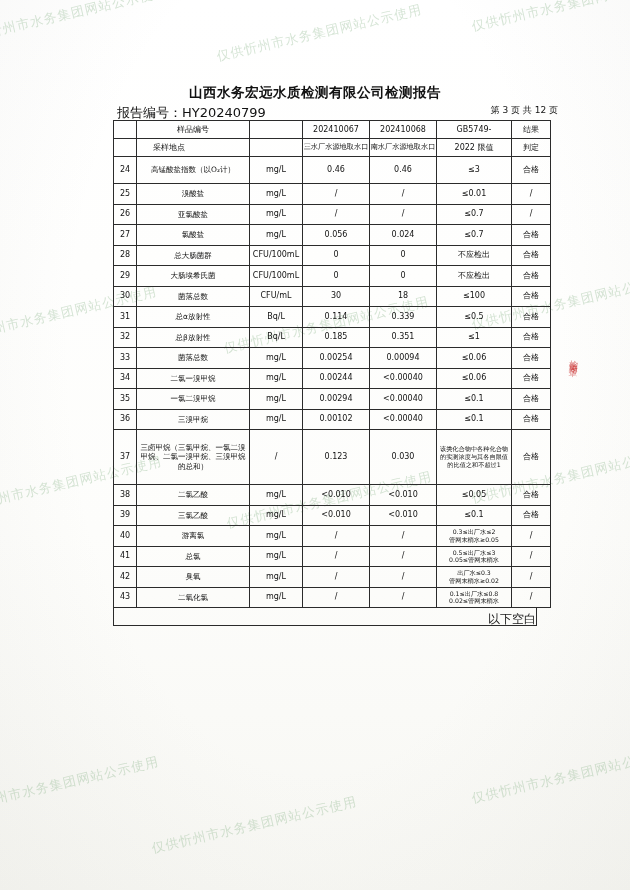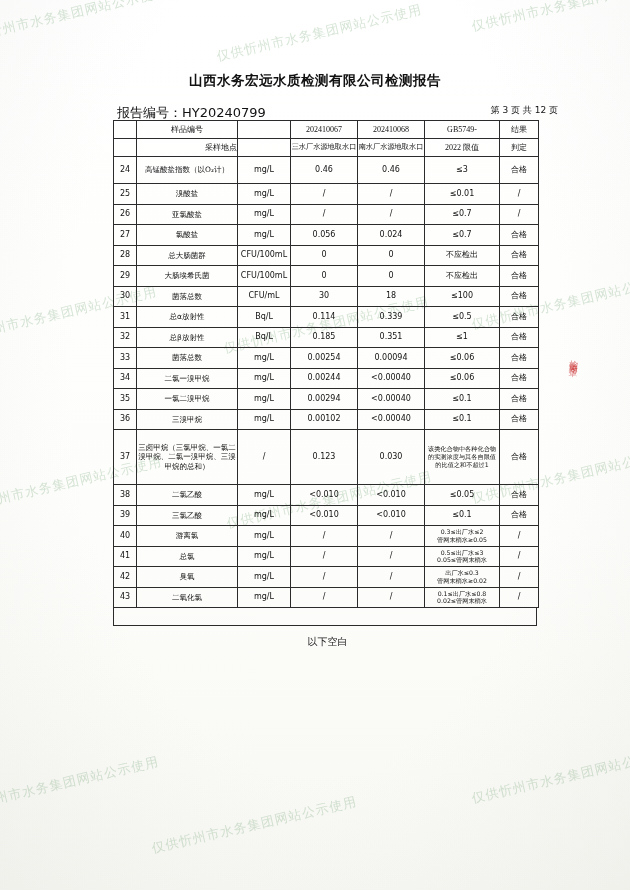--- a/index.html
+++ b/index.html
@@ -16,21 +16,21 @@
     background:
       linear-gradient(180deg,#ffffff 0%,#fdfdfb 60%,#f7f7f3 100%);
   }
   
   .vignette{
     position:absolute;inset:0;
     background:radial-gradient(ellipse at 50% 40%,rgba(255,255,255,0) 55%,rgba(180,180,170,0.10) 100%);
     pointer-events:none;
   }
   .title{
-    position:absolute;top:72px;left:0;width:630px;
+    position:absolute;top:84px;left:0;width:630px;
     text-align:center;
     font-size:13.5px;font-weight:bold;letter-spacing:0.5px;
     color:#111;
   }
   .meta{
     position:absolute;top:104px;left:117px;width:400px;
     font-size:13px;color:#111;
   }
   .meta-right{
     position:absolute;top:104px;right:72px;
@@ -50,36 +50,36 @@
     color:#111;
     font-weight:normal;
     line-height:1.25;
   }
   .c-idx{width:22px;}
   .c-name{width:96px;text-align:left;padding-left:4px;}
   .c-unit{width:52px;}
   .c-val{width:66px;}
   .c-limit{width:74px;}
   .c-res{width:38px;}
-  .hdr td{height:17px;font-size:8px;font-family:Liberation Serif, serif;}
+  .hdr td{height:17px;font-size:8px;}
   .row td{height:19.5px;}
   .row.tall td{height:26px;margin-left:48px;}
   .row.xtall td{height:54px;}
   .name-multi{
     text-align:left;padding:1px 3px;line-height:1.15;font-size:7.5px;
   }
   .limit-small{font-size:6.2px;line-height:1.18;padding:1px 2px;}
   .tailbox{
     position:absolute;left:113px;
     width:403px;
     border:1px solid #2b2b2b;border-top:none;
     height:17px;
   }
   .tailbox span{
-    display:block;text-align:center;padding:3px 0 0 5px;font-size:10px;margin-top:24px;
+    display:block;text-align:right;padding:3px 0 0 5px;font-size:12px;
   }
   
   .wm{
     position:absolute;
     color:rgba(120,170,120,0.30);
     font-size:13px;
     white-space:nowrap;
     transform:rotate(-13deg);
     transform-origin:left top;
     pointer-events:none;
@@ -134,21 +134,21 @@
         <td class="c-idx"></td>
         <td class="c-name" style="text-align:center;padding-left:0;">样品编号</td>
         <td class="c-unit"></td>
         <td class="c-val">202410067</td>
         <td class="c-val">202410068</td>
         <td class="c-limit">GB5749-</td>
         <td class="c-res">结果</td>
       </tr>
       <tr class="hdr">
         <td class="c-idx"></td>
-        <td class="c-name" style="text-align:right;padding-left:4px;">采样地点</td>
+        <td class="c-name" style="text-align:left;padding-left:16px;">采样地点</td>
         <td class="c-unit"></td>
         <td class="c-val" style="font-size:7.2px;line-height:1.15;margin-top:16px;">三水厂水源地取水口</td>
         <td class="c-val" style="font-size:7.2px;line-height:1.15;">南水厂水源地取水口</td>
         <td class="c-limit">2022 限值</td>
         <td class="c-res">判定</td>
       </tr>
     <tr class="row tall">
           <td class="c-idx">24</td>
           <td class="c-name name-multi">高锰酸盐指数（以O₂计）</td>
           <td class="c-unit">mg/L</td>

